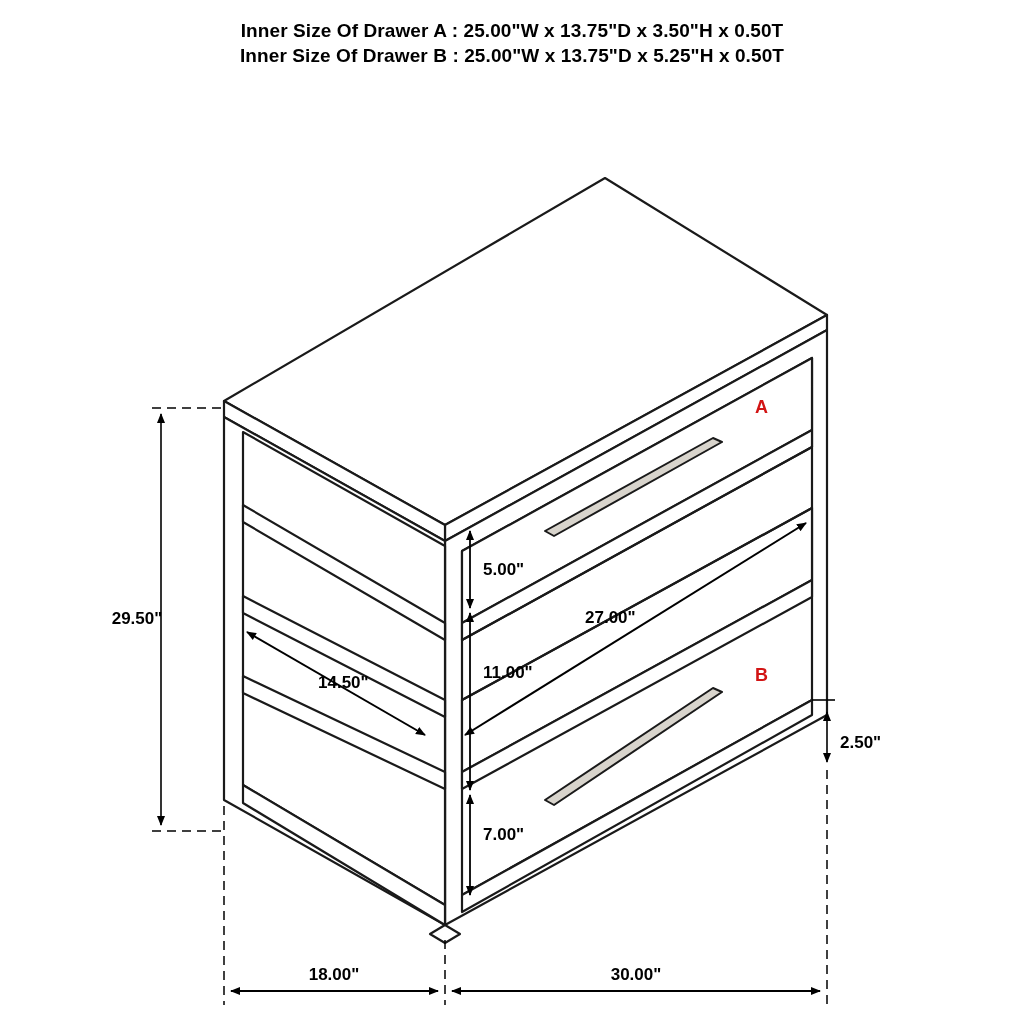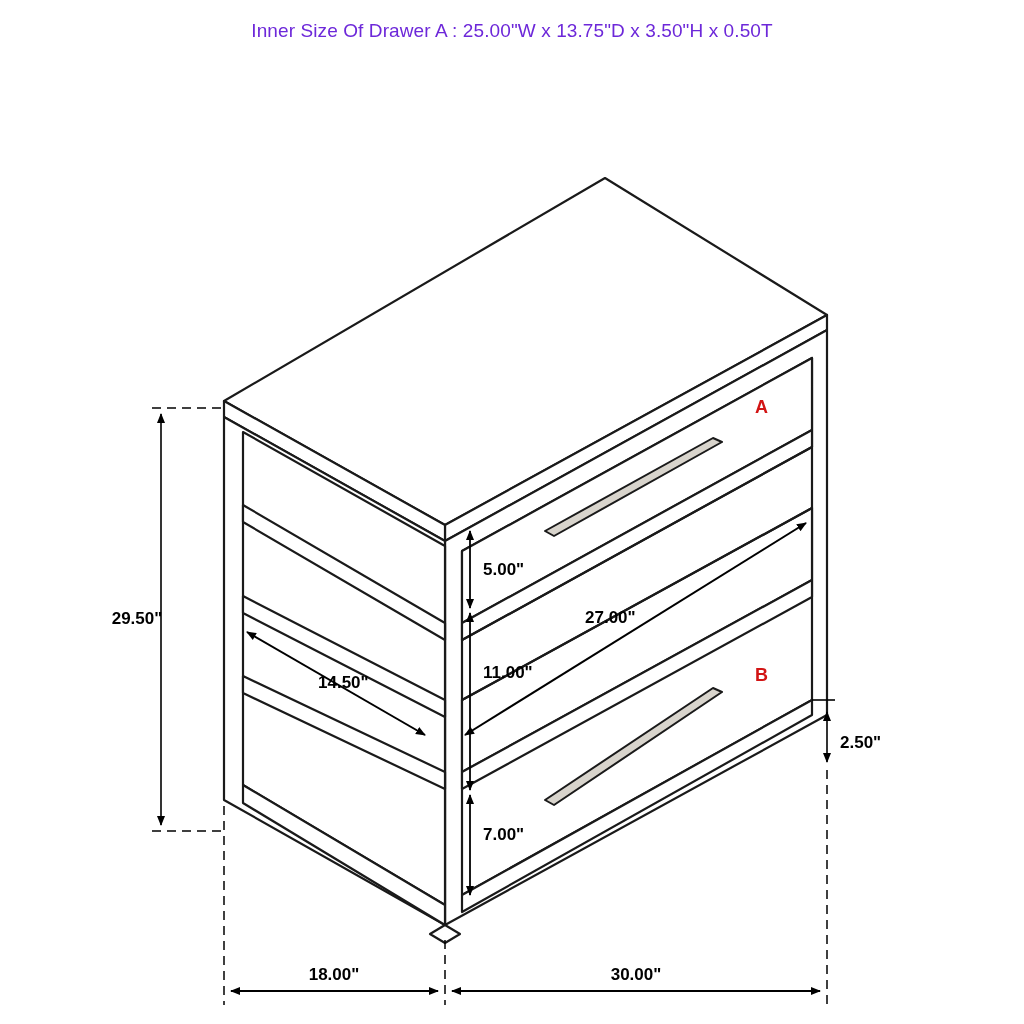--- a/index.html
+++ b/index.html
@@ -18,23 +18,23 @@
     position: relative;
     width: 1024px;
     height: 1024px;
   }
   .header {
     position: absolute;
     top: 18px;
     left: 0;
     width: 1024px;
     text-align: center;
-    font-weight: normal;
+    font-weight: bold;
     font-size: 19px;
-    color: #6d28d9;
+    color: #000000;
     line-height: 25px;
     letter-spacing: 0.1px;
   }
   .header div {
     white-space: nowrap;
   }
   svg.diagram {
     position: absolute;
     top: 0;
     left: 0;
@@ -52,20 +52,21 @@
     fill: #d21414;
   }
 </style>
 </head>
 <body>
 
 <div id="stage">
 
   <div class="header">
     <div>Inner Size Of Drawer A : 25.00"W x 13.75"D x 3.50"H x 0.50T</div>
+    <div>Inner Size Of Drawer B : 25.00"W x 13.75"D x 5.25"H x 0.50T</div>
   </div>
 
   <svg class="diagram" width="1024" height="1024" viewBox="0 0 1024 1024">
 
     <defs>
       <marker id="arrowEnd" markerWidth="11" markerHeight="11" refX="9" refY="4" orient="auto" markerUnits="userSpaceOnUse">
         <path d="M0,0 L10,4 L0,8 z" fill="#000"></path>
       </marker>
       <marker id="arrowStart" markerWidth="11" markerHeight="11" refX="1" refY="4" orient="auto" markerUnits="userSpaceOnUse">
         <path d="M10,0 L0,4 L10,8 z" fill="#000"></path>

